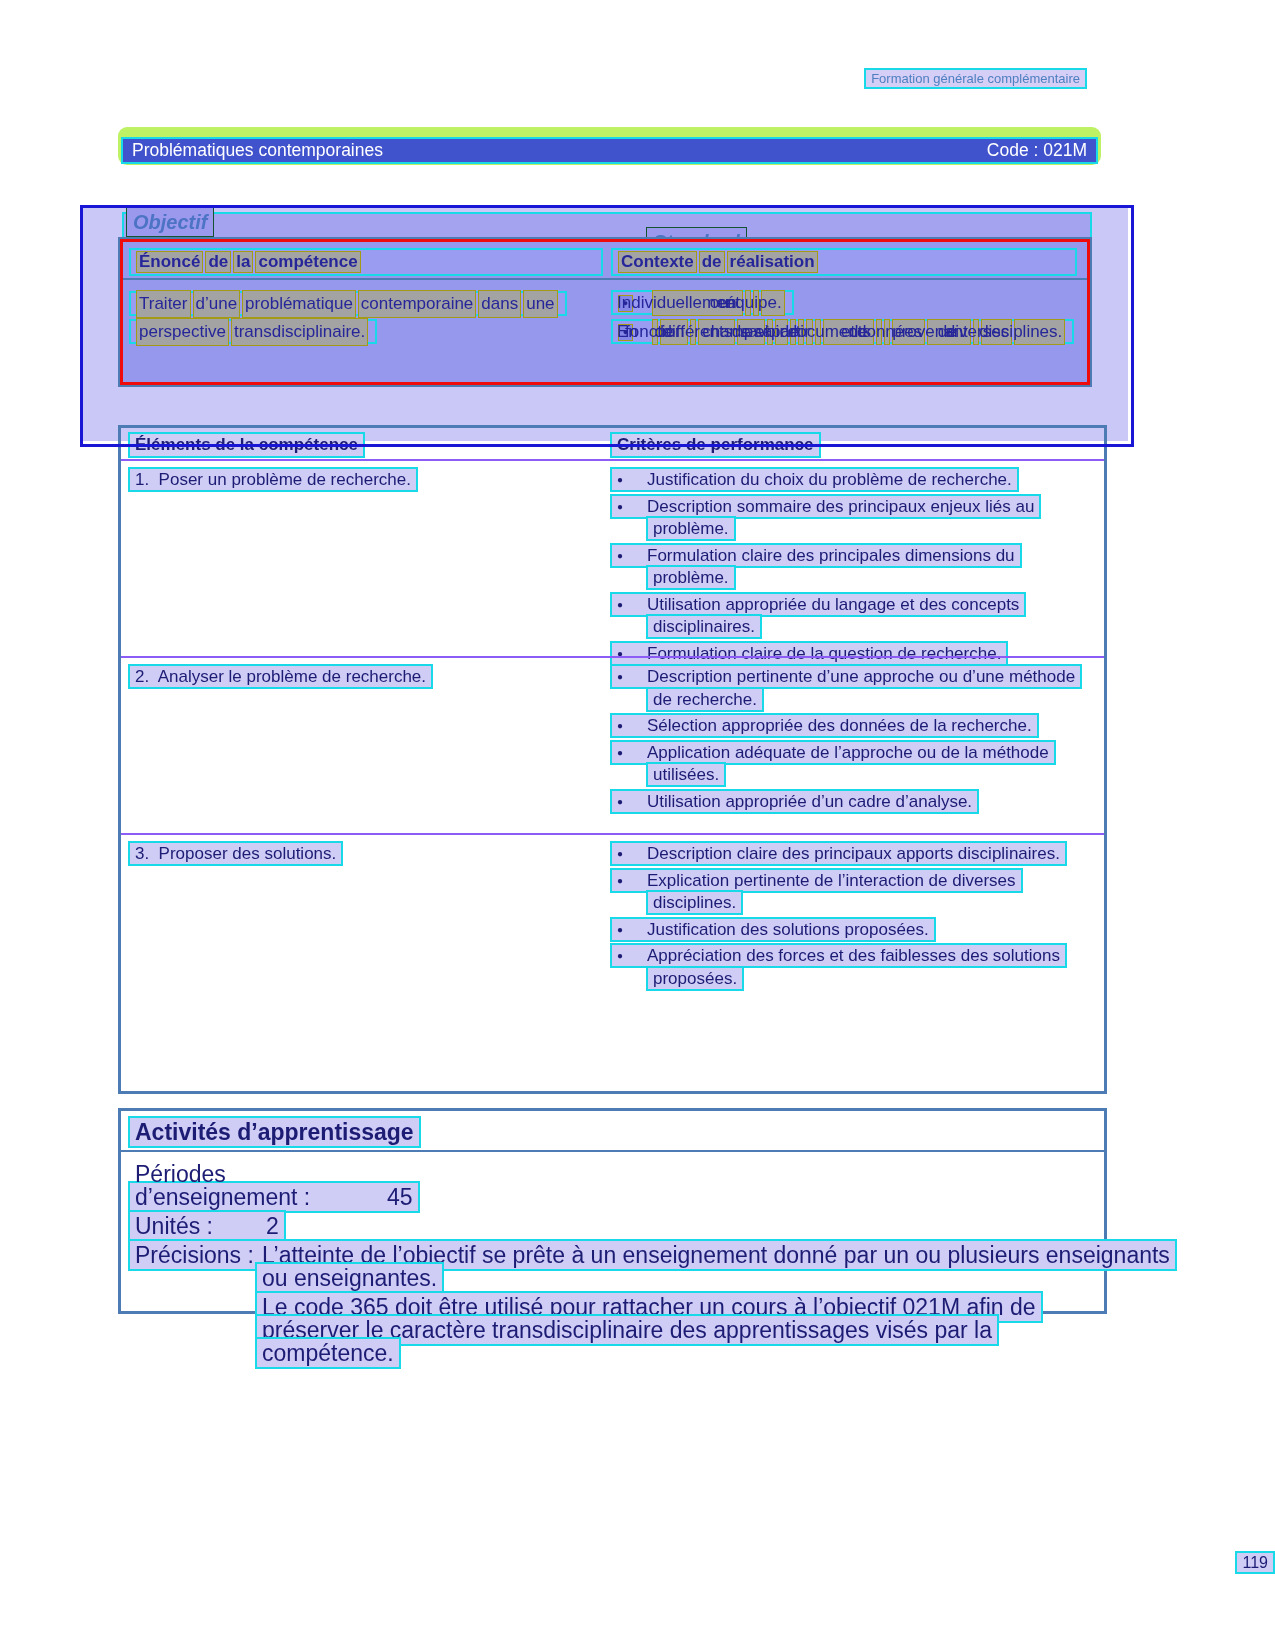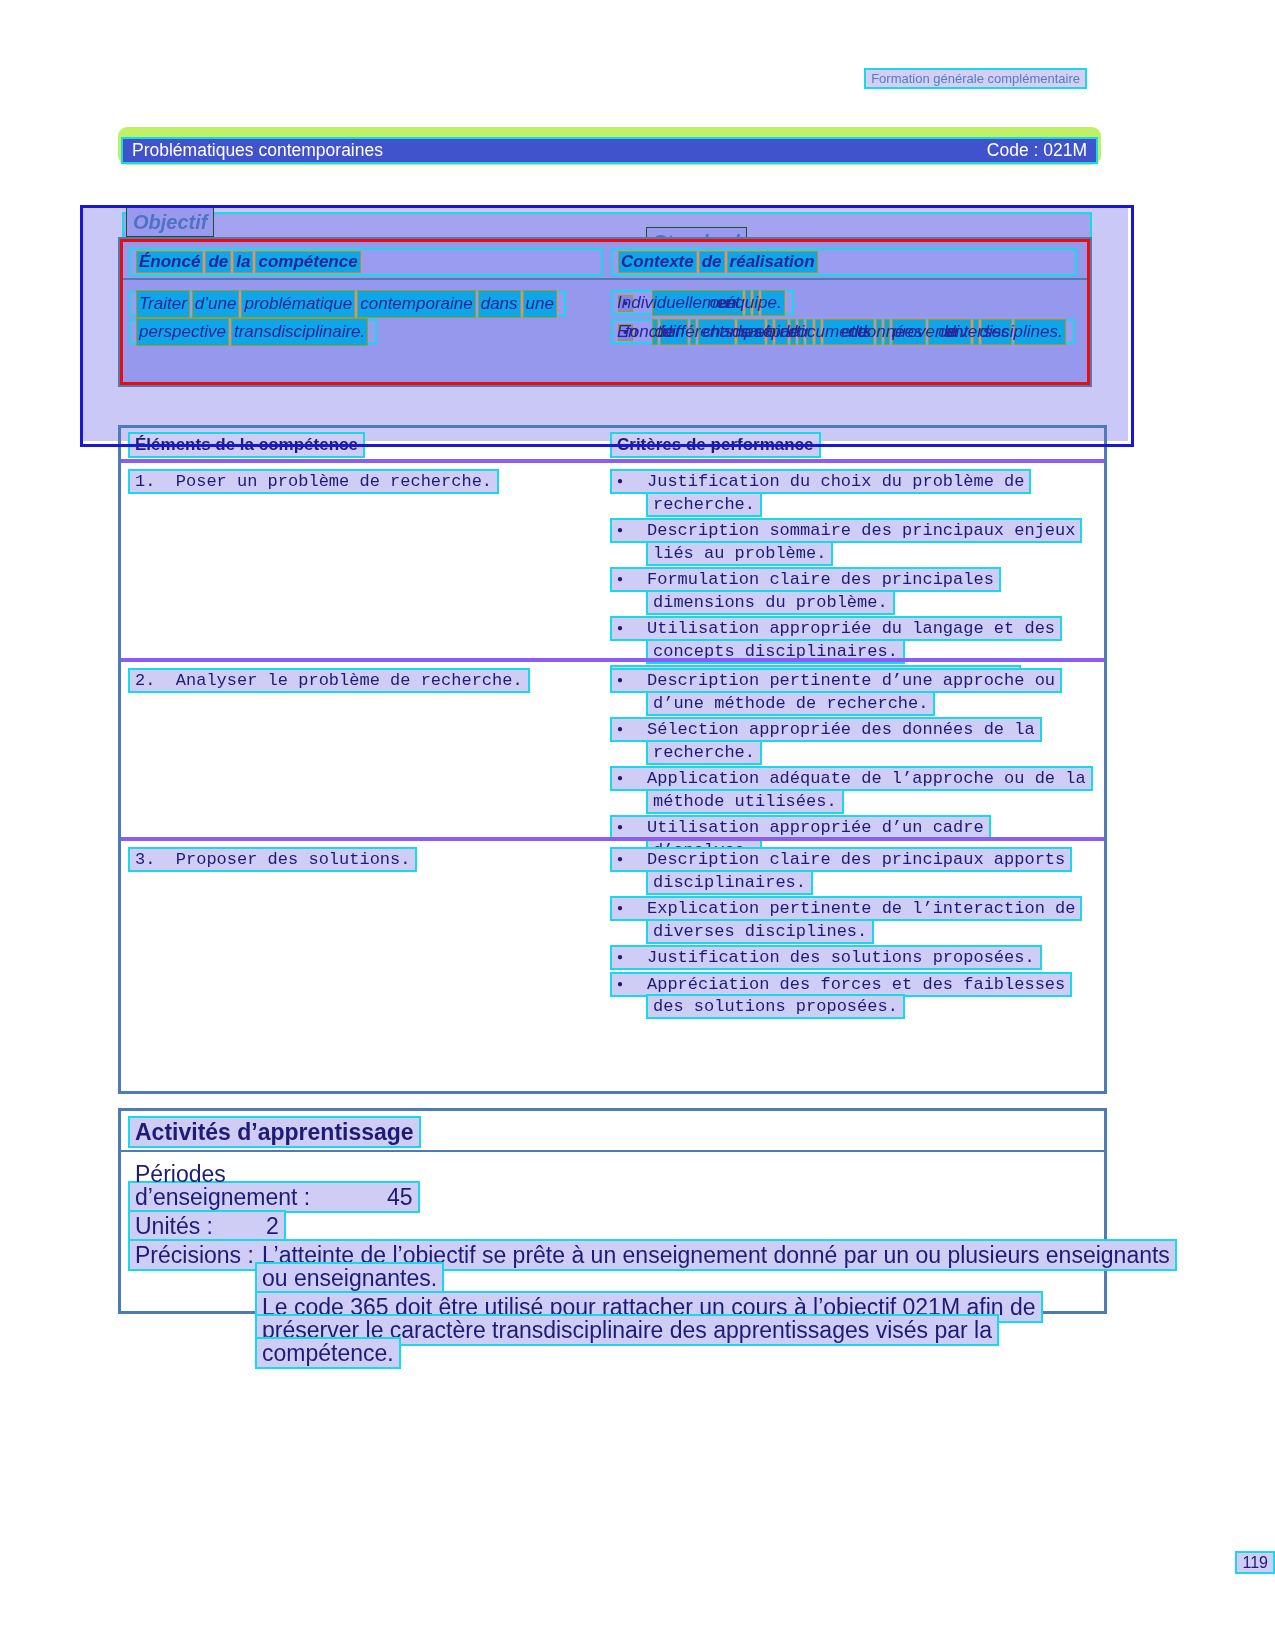--- a/index.html
+++ b/index.html
@@ -13,22 +13,22 @@
     border:2px solid #17d9e8; padding:1px 5px;
     -webkit-box-decoration-break:clone; box-decoration-break:clone;
   }
   .lav  { background:#cfccf5; color:#1c1c74; }
   .peri { background:#999cf0; color:#26269a; }
   .b { font-weight:bold; }
   .pre { white-space:pre-wrap; }
 
   
   .w {
-    display:inline-block; border:1px solid #a39a16; background:#0ea5e9;
-    padding:0 2px; margin:0 2px 0 0;font-style:italic;
+    display:inline-block; border:1px solid #a39a16; background:#a3a3a3;
+    padding:0 2px; margin:0 2px 0 0;
   }
 
   
   .top-note { position:absolute; top:71px; right:188px; font-size:13px; }
   .top-note .hl { background:#d5cef6; color:#4e7fc0; }
 
   
   .title-bar { position:absolute; left:118px; top:127px; width:983px; height:38px; background:#bef264;border-radius:9px; }
   .band {
     position:absolute; left:3px; right:3px; top:10px; height:23px;
@@ -69,21 +69,21 @@
     display:inline-block; text-indent:0; width:13px; margin-right:19px;
     border:1px solid #a39a16; background:#8487e6;
     font-size:9px; line-height:15px; text-align:center; vertical-align:2px; color:#26269a;
   }
 
   
   .etable { position:absolute; left:118px; top:425px; width:983px; height:663px; border:3px solid #4d7cb5; z-index:1; font-size:17px; }
   .ehead { position:relative; height:31px; }
   .ehead .lh { position:absolute; left:7px; top:4px; }
   .ehead .rh { position:absolute; left:489px; top:4px; }
-  .erow { position:relative; border-top:4px solid #8b5cf6;font-family:Liberation Mono, monospace; }
+  .erow { position:relative; border-top:2px solid #8b5cf6; }
   .erow.r1 { height:195px; } .erow.r2 { height:175px; } .erow.r3 { height:250px; }
   .cell-l { position:absolute; left:7px; top:8px; width:475px; line-height:22px; }
   .cell-r { position:absolute; left:489px; top:8px; width:482px; }
   .crit { padding-left:36px; text-indent:-36px; line-height:22.5px; margin-bottom:4px; }
   .crit .blt {
     display:inline-block; text-indent:0; width:30px; color:#1c1c74;
     font-size:10px; vertical-align:2px;
   }
 
   

